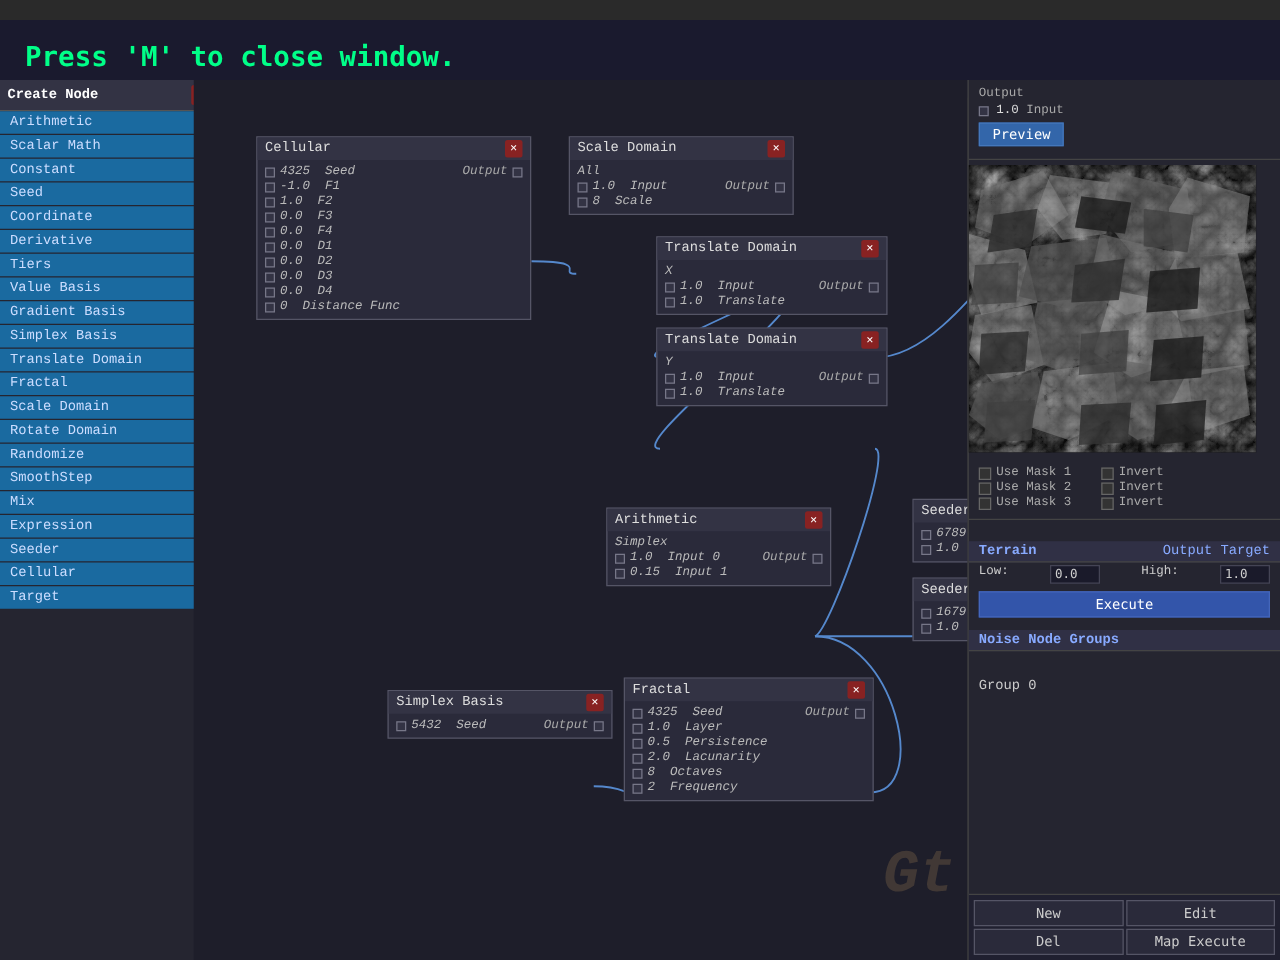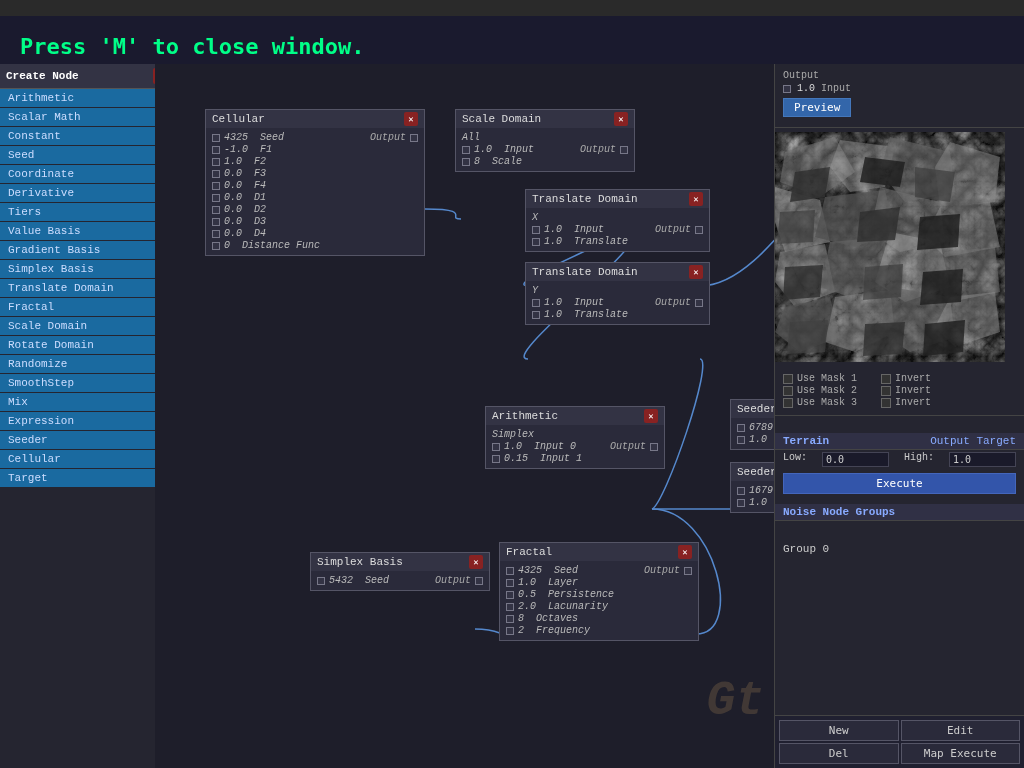--- a/index.html
+++ b/index.html
@@ -245,21 +245,21 @@
       font-size: 11px;
       text-align: center;
     }
     .terrain-row {
       display: flex;
       justify-content: space-between;
       padding: 2px 8px;
       font-size: 10px;
     }
     .input-small {
-      width: 67px;
+      width: 40px;
       background: #1a1a2a;
       border: 1px solid #445;
       color: #ccc;
       font-size: 10px;
       padding: 1px 3px;
       font-family: monospace;
     }
     .noise-groups-section {
       padding: 6px 8px;
     }

